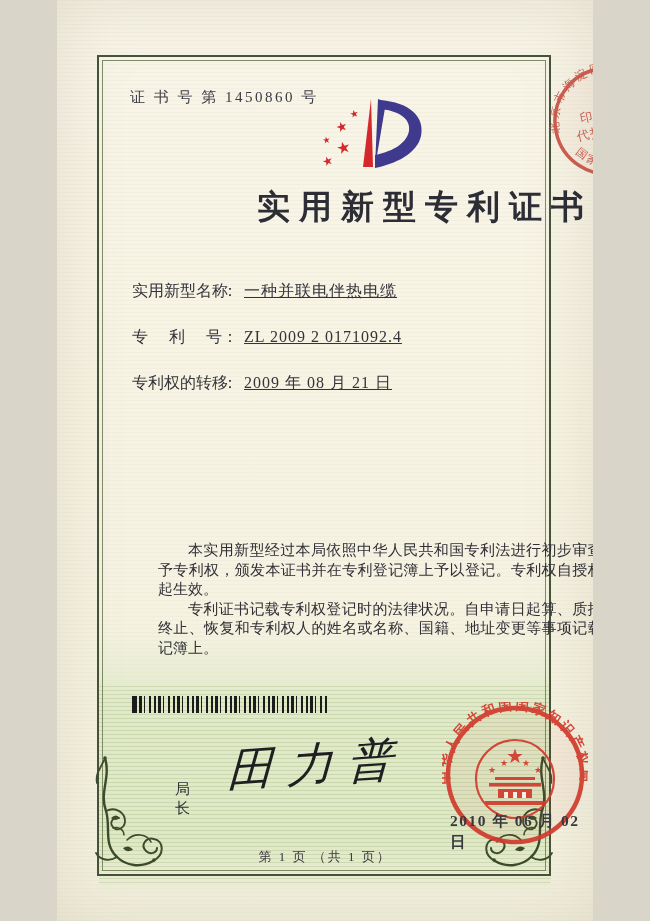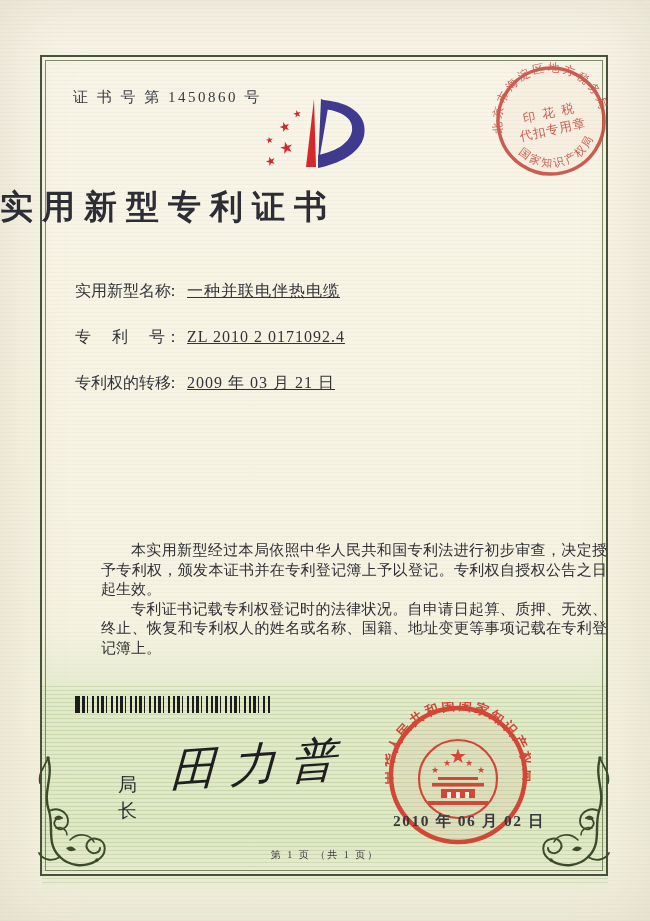--- a/index.html
+++ b/index.html
@@ -1,55 +1,55 @@
 <!DOCTYPE html>
 <html><head>
 <meta charset="utf-8">
 <style>
   html,body{margin:0;padding:0;background:#d9d5c8;}
   .paper{
-    position:relative;width:650px;height:921px;margin:0 auto;overflow:hidden;
+    position:relative;width:536px;height:921px;margin:0 auto;overflow:hidden;
     background:linear-gradient(180deg,#f8f4e8 0%,#f7f3e4 50%,#f4f1e0 100%);
     font-family:"Liberation Serif","DejaVu Serif",serif;
     box-shadow:inset 0 0 70px rgba(140,125,95,.18);
   }
   .paper::before{content:"";position:absolute;inset:0;pointer-events:none;
     background:repeating-linear-gradient(180deg,rgba(150,160,110,.06) 0 1px,transparent 1px 4px);}
   
   .green-zone{position:absolute;left:42px;right:42px;top:628px;bottom:26px;
     background:linear-gradient(180deg,rgba(226,234,204,0) 0,rgba(224,233,201,.95) 75px,rgba(221,231,197,.95) calc(100% - 55px),rgba(236,236,214,.35) 100%);}
   .green-zone .wave-lines{position:absolute;left:0;right:0;top:58px;bottom:10px;opacity:.55;
     background:repeating-linear-gradient(180deg,rgba(120,148,70,.38) 0 1px,transparent 1px 4px);}
   
   .frame-outer{position:absolute;left:40px;top:55px;right:42px;bottom:45px;border:2px solid #44533a;pointer-events:none;}
   .frame-inner{position:absolute;left:45px;top:60px;right:47px;bottom:50px;border:1px solid #7d8a64;pointer-events:none;}
   .cert-no{position:absolute;left:73px;top:88px;font-size:15px;letter-spacing:2.5px;color:#3a3a42;}
   .logo{position:absolute;left:258px;top:95px;}
-  .title{position:absolute;left:0;right:0;top:185px;text-align:left;
+  .title{position:absolute;left:0;right:0;top:185px;text-align:right;
     font-size:33px;font-weight:700;letter-spacing:9px;color:#2d2d36;}
   .tax-stamp{position:absolute;left:492px;top:62px;transform:rotate(-12deg);opacity:.88;}
   
   .fields{position:absolute;left:75px;top:280px;width:500px;font-size:16px;color:#33333a;text-decoration:underline;}
   .frow{margin-bottom:24px;line-height:22px;white-space:nowrap;}
   .flabel{display:inline-block;width:90px;text-align:justify;text-align-last:justify;vertical-align:top;}
   .colon{display:inline-block;margin-right:6px;}
   .fvalue{letter-spacing:1px;}
   
   .body-text{position:absolute;left:74px;top:541px;width:506px;font-size:15px;
     line-height:19.6px;color:#2f2f35;text-align:justify;margin-left:27px;}
   .body-text p{margin:0;text-indent:2em;}
   .barcode{position:absolute;left:75px;top:696px;width:192px;height:17px;border-left:3px solid #1c1c1c;
     background:repeating-linear-gradient(90deg,#1c1c1c 0 2px,transparent 2px 4px,#1c1c1c 4px 7px,transparent 7px 9px,#1c1c1c 9px 10px,transparent 10px 14px,#1c1c1c 14px 16px,transparent 16px 19px);}
   .sig-row{position:absolute;left:118px;top:738px;}
-  .sig-role{position:absolute;left:0;top:34px;font-size:19px;letter-spacing:4px;color:#2f2f35;}
+  .sig-role{position:absolute;left:0;top:42px;font-size:15px;letter-spacing:4px;color:#2f2f35;}
   .sig-name{position:absolute;left:52px;top:-4px;font-size:46px;font-style:italic;letter-spacing:14px;
     color:#1f1f22;transform:rotate(-4deg) skewX(-6deg);white-space:nowrap;font-family:"DejaVu Serif",serif;}
   .big-seal{position:absolute;left:385px;top:702px;opacity:.92;}
   .seal-date{position:absolute;left:393px;top:811px;font-size:15.5px;letter-spacing:1.5px;color:#38383d;font-weight:600;}
-  .footer{position:absolute;left:0;right:0;top:848px;text-align:center;font-size:10px;letter-spacing:2px;color:#3a3a40;}
+  .footer{position:absolute;left:0;right:0;top:848px;text-align:center;font-size:13px;letter-spacing:2px;color:#3a3a40;}
   .corner{position:absolute;pointer-events:none;}
   .corner-left{left:36px;top:756px;}
   .corner-right{right:38px;top:756px;transform:scaleX(-1);}
 </style>
 </head>
 <body>
 
 <div class="paper">
 
   <div class="green-zone">
@@ -125,24 +125,24 @@
     <text fill="#c4493c" font-size="11" letter-spacing="2" text-anchor="middle" font-family="'Liberation Serif',serif">
       <textPath href="#taxArcBot" startOffset="50%">国家知识产权局</textPath>
     </text>
   </svg>
 
   <div class="fields">
     <div class="frow">
       <span class="flabel">实用新型名称</span><span class="colon">：</span><span class="fvalue">一种并联电伴热电缆</span>
     </div>
     <div class="frow">
-      <span class="flabel">专利号</span><span class="colon">：</span><span class="fvalue">ZL 2010 2 0171092.4</span>
+      <span class="flabel">专利号</span><span class="colon">：</span><span class="fvalue">ZL 2009 2 0171092.4</span>
     </div>
     <div class="frow">
-      <span class="flabel">专利权的转移</span><span class="colon">：</span><span class="fvalue">2009 年 03 月 21 日</span>
+      <span class="flabel">专利权的转移</span><span class="colon">：</span><span class="fvalue">2009 年 08 月 21 日</span>
     </div>
   </div>
 
   <div class="body-text">
     <p>本实用新型经过本局依照中华人民共和国专利法进行初步审查，决定授予专利权，颁发本证书并在专利登记簿上予以登记。专利权自授权公告之日起生效。</p>
     <p>专利证书记载专利权登记时的法律状况。自申请日起算、质押、无效、终止、恢复和专利权人的姓名或名称、国籍、地址变更等事项记载在专利登记簿上。</p>
   </div>
 
   <div class="barcode"></div>
 

